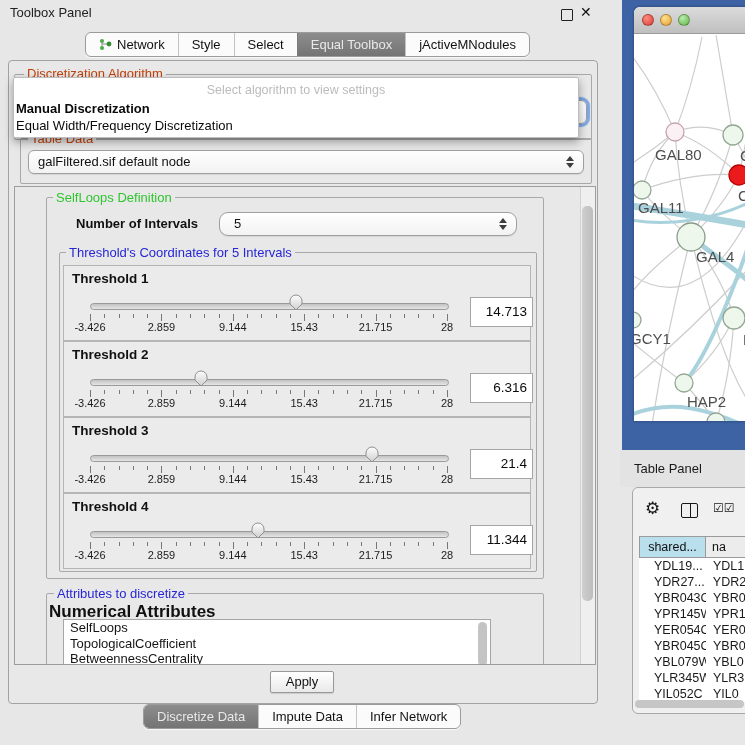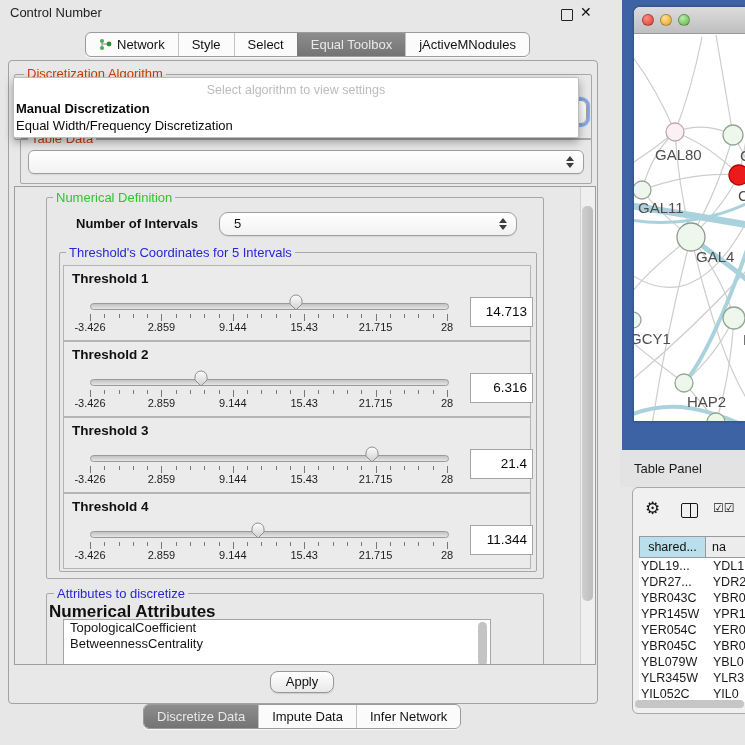--- a/index.html
+++ b/index.html
@@ -63,21 +63,21 @@
            transform:translateX(-50%);white-space:nowrap}
   .valbox{position:absolute;left:406px;top:31px;width:56px;height:28px;background:#fff;
           border:1px solid #a5a5a5;font-size:13.5px;line-height:28px;text-align:right;
           padding-right:5px;color:#0a0a0a}
   
   .listbox{position:absolute;background:#fff;border:1px solid #a5a5a5}
   .litem{font-size:13px;line-height:15.5px;padding-left:6px;color:#151515;white-space:nowrap}
   .lthumb{position:absolute;right:3px;top:2px;width:9px;height:44px;background:#c4c4c4;
           border-radius:5px}
   .btn{background:linear-gradient(180deg,#ffffff,#e9e9e9);border:1px solid #989898;
-       border-radius:8px;font-size:13px;text-align:center;line-height:20px;color:#111;
+       border-radius:2px;font-size:13px;text-align:center;line-height:20px;color:#111;
        box-shadow:0 1px 1px rgba(0,0,0,.12)}
   
   .blueframe{left:622px;top:0;width:123px;height:450px;background:#3d63a5}
   .macwin{left:634px;top:7px;width:111px;height:414px;border-top-left-radius:6px;overflow:hidden;
           background:#fff;box-shadow:0 0 3px rgba(0,0,0,.4)}
   .mactitle{position:absolute;left:0;top:0;right:0;height:26px;
             background:linear-gradient(180deg,#dcdcdc,#bfbfbf);border-bottom:1px solid #9a9a9a}
   .light{position:absolute;top:7px;width:12px;height:12px;border-radius:50%;
          border:1px solid rgba(0,0,0,.28);box-sizing:border-box}
   .light.red{left:8px;background:radial-gradient(circle at 35% 30%,#ff8a80,#dd3d33)}
@@ -96,31 +96,31 @@
   .checks{position:absolute;left:80px;top:13px;font-size:12px;letter-spacing:0;color:#161616;
           font-family:"DejaVu Sans",sans-serif}
   .thead{position:absolute;left:6px;top:48px;height:22px;display:flex}
   .thcell{box-sizing:border-box;border:1px solid #9a9a9a;font-size:12.5px;line-height:20px;
           overflow:hidden;white-space:nowrap}
   .thcell.c1{width:67px;background:#badfec;text-align:center}
   .thcell.c2{width:41px;background:#ececec;border-left:none;padding-left:6px}
   .tbody{position:absolute;left:6px;top:70px;width:107px;background:#fff}
   .trow{display:flex;height:16px;font-size:12.5px;line-height:16px;color:#1a1a1a;
         white-space:nowrap}
-  .trow .c1{width:67px;padding-left:2px;box-sizing:border-box;overflow:hidden}
+  .trow .c1{width:67px;padding-left:15px;box-sizing:border-box;overflow:hidden}
   .trow .c2{padding-left:7px;overflow:hidden}
   .hthumb{position:absolute;left:2px;top:212px;width:109px;height:8px;background:#c6c6c6;
           border-radius:4px}
   .nodelabel{font-size:15px;fill:#4d4d4d}
 </style>
 </head>
 <body>
 
 <div class="abs titlebar">
-  <span>Control Number</span>
+  <span>Toolbox Panel</span>
 </div>
 <div class="abs win-float"></div>
 <div class="abs win-close">✕</div>
 
 <div class="abs seg" style="left:85px;top:32px" id="tabsTop">
     <div class="tab">
       <span class="ticon">
         <svg width="13" height="13" viewBox="0 0 13 13">
           <line x1="3" y1="3" x2="3" y2="10" stroke="#8a8a8a" stroke-width="1"></line>
           <line x1="3" y1="6" x2="10" y2="6" stroke="#8a8a8a" stroke-width="1"></line>
@@ -158,32 +158,33 @@
 
 <div class="abs popup">
   <div class="hint">Select algorithm to view settings</div>
   <div class="opt b">Manual Discretization</div>
   <div class="opt p">Equal Width/Frequency Discretization</div>
 </div>
 
 <div class="abs group" style="left:20px;top:138px;width:570px;height:44px"></div>
 <div class="abs gtitle plain" style="left:28px;top:131px">Table Data</div>
 <div class="abs combo" style="left:28px;top:150px;width:545px;height:22px">
+  <span>galFiltered.sif default node</span>
   <span class="spin">
       <i class="up"></i>
       <i class="dn"></i>
     </span>
 </div>
 
 <div class="abs viewport" id="viewport">
   <div class="vtrack" style="left:565px;top:0;width:15px;height:477px"></div>
   <div class="vthumb" style="left:567px;top:19px;width:11px;height:395px"></div>
 
   <div class="abs group" style="left:31px;top:10px;width:496px;height:380px"></div>
-  <div class="abs gtitle green" style="left:38px;top:3px">Numerical Definition</div>
+  <div class="abs gtitle green" style="left:38px;top:3px">SelfLoops Definition</div>
 
   <div class="abs" style="left:61px;top:29px;font-size:13px;font-weight:bold">Number of Intervals</div>
   <div class="abs combo" style="left:204px;top:25px;width:282px;height:22px;border-radius:9px;padding-left:14px">
     <span>5</span>
     <span class="spin">
         <i class="up"></i>
         <i class="dn"></i>
       </span>
   </div>
 
@@ -374,20 +375,21 @@
           </svg></div>
         <div class="valbox">11.344</div>
       </div>
     </div>
 
   <div class="abs group" style="left:31px;top:406px;width:496px;height:78px"></div>
   <div class="abs gtitle blue" style="left:39px;top:399px">Attributes to discretize</div>
   <div class="abs" style="left:34px;top:415px;font-size:17px;font-weight:bold">Numerical Attributes</div>
   <div class="listbox" style="left:48px;top:432px;width:426px;height:58px" id="attrlist">
     <div class="lthumb"></div>
+  <div class="litem">SelfLoops</div>
       <div class="litem">TopologicalCoefficient</div>
       <div class="litem">BetweennessCentrality</div>
     </div>
 </div>
 
 <div class="abs btn" style="left:270px;top:671px;width:62px;height:20px">Apply</div>
 
 <div class="abs seg" style="left:143px;top:704px" id="tabsBottom">
     <div class="tab sel">
       <span>Discretize Data</span>

